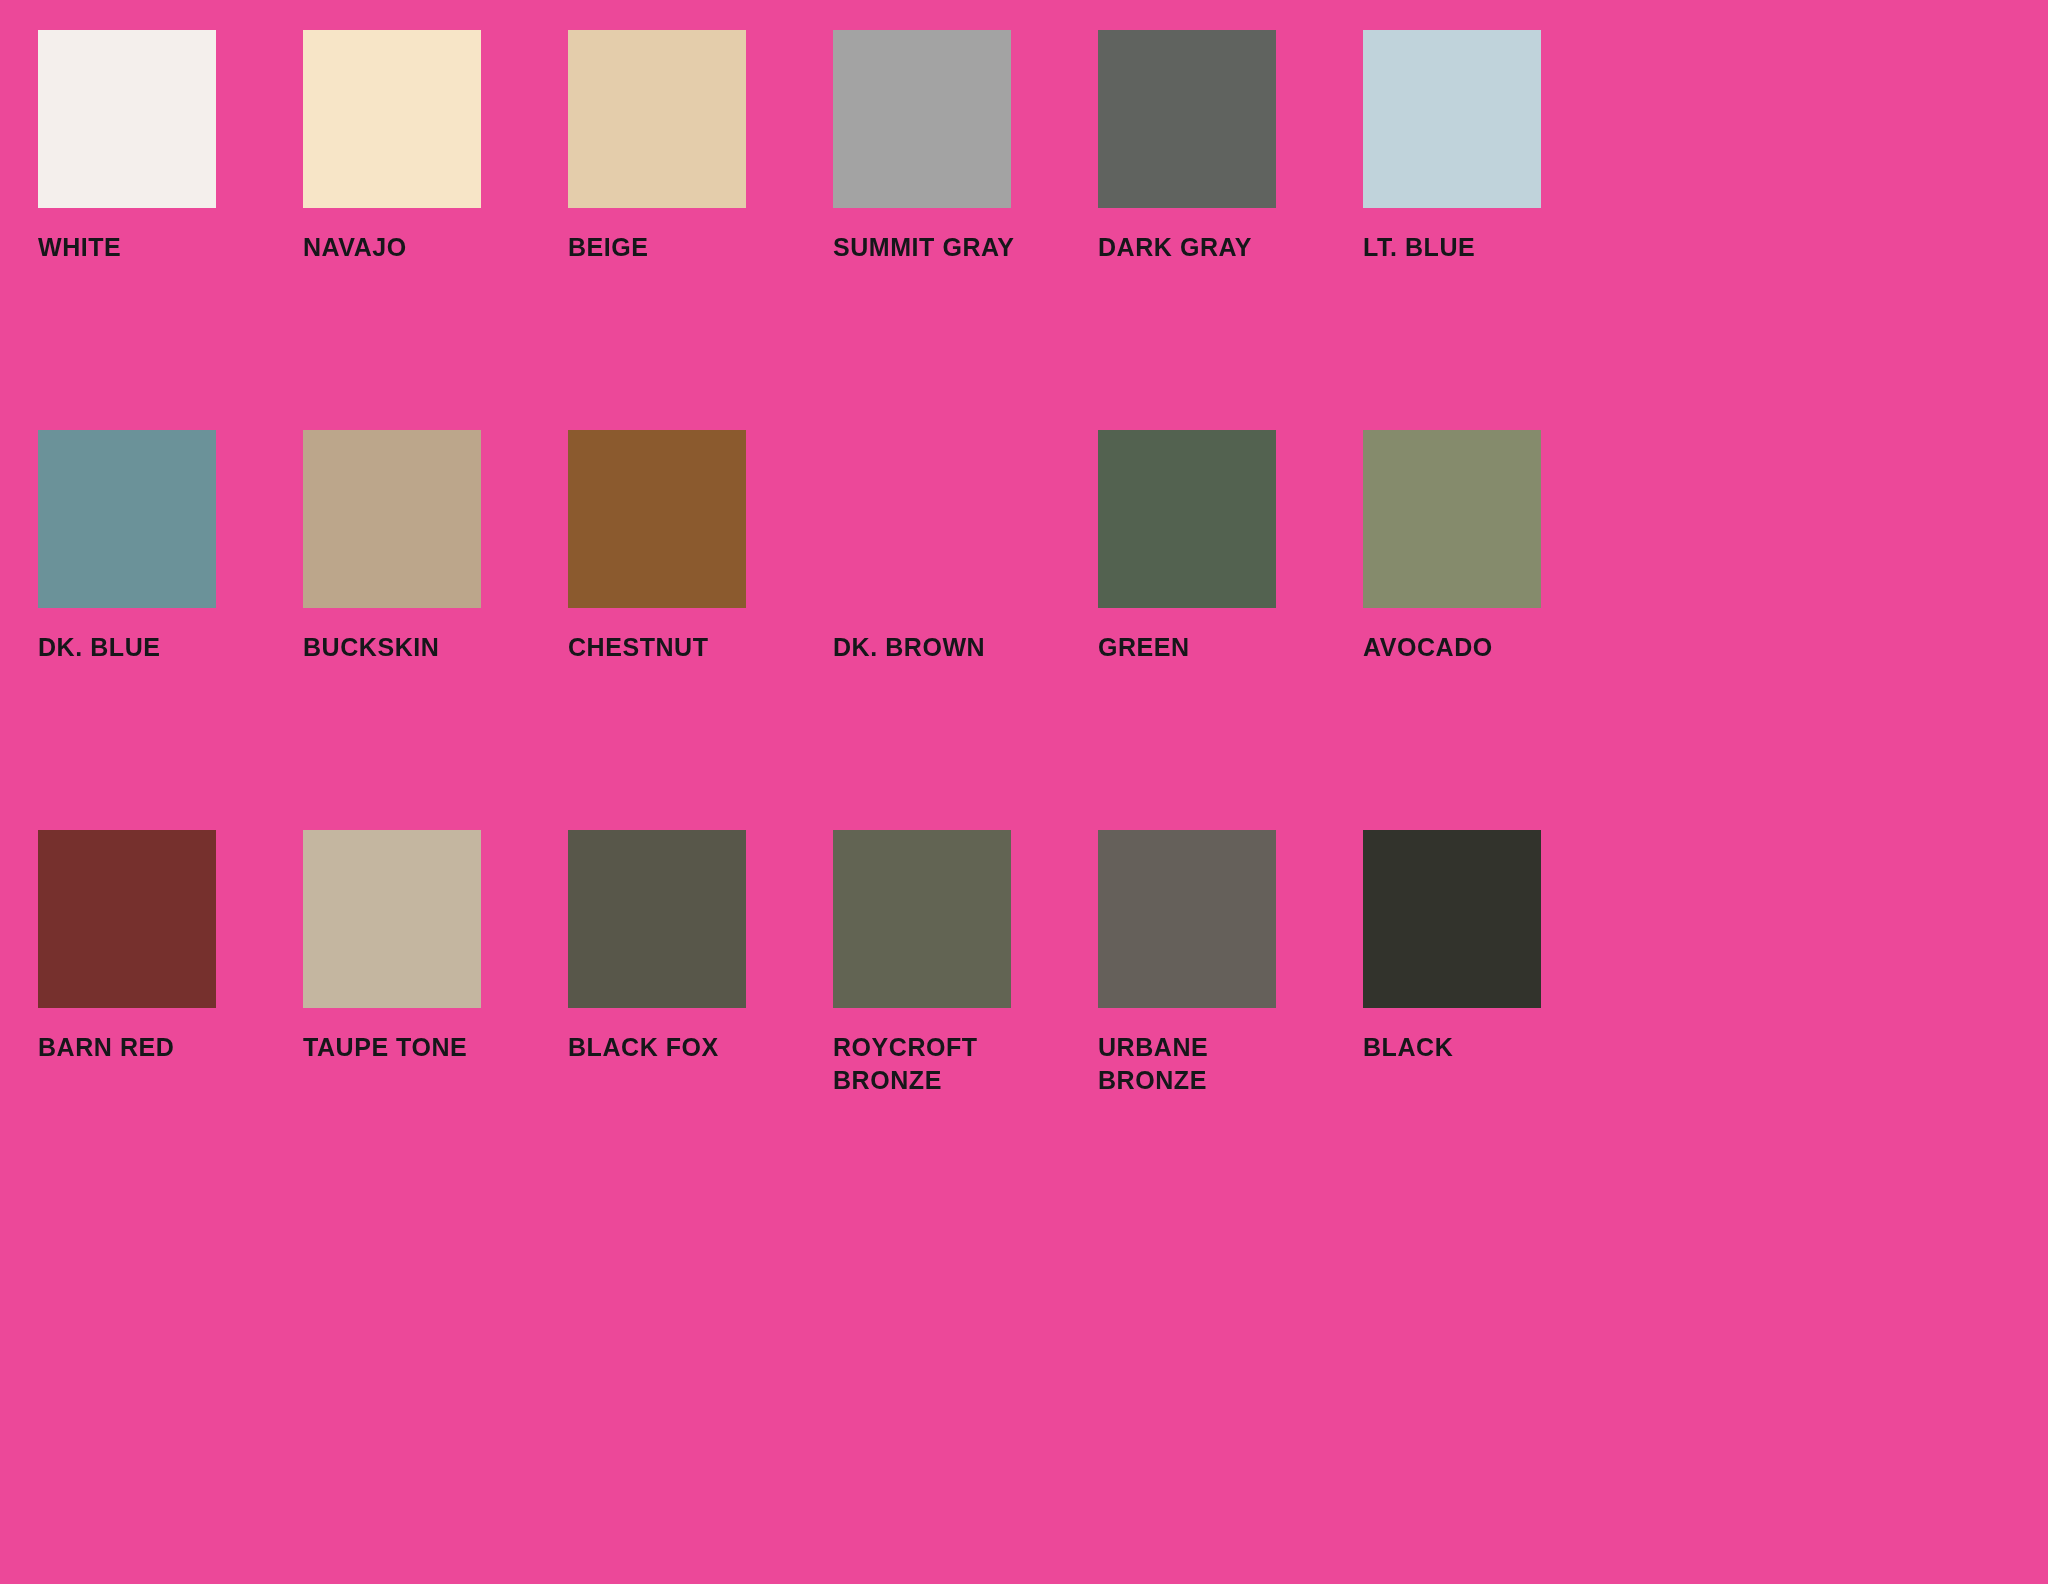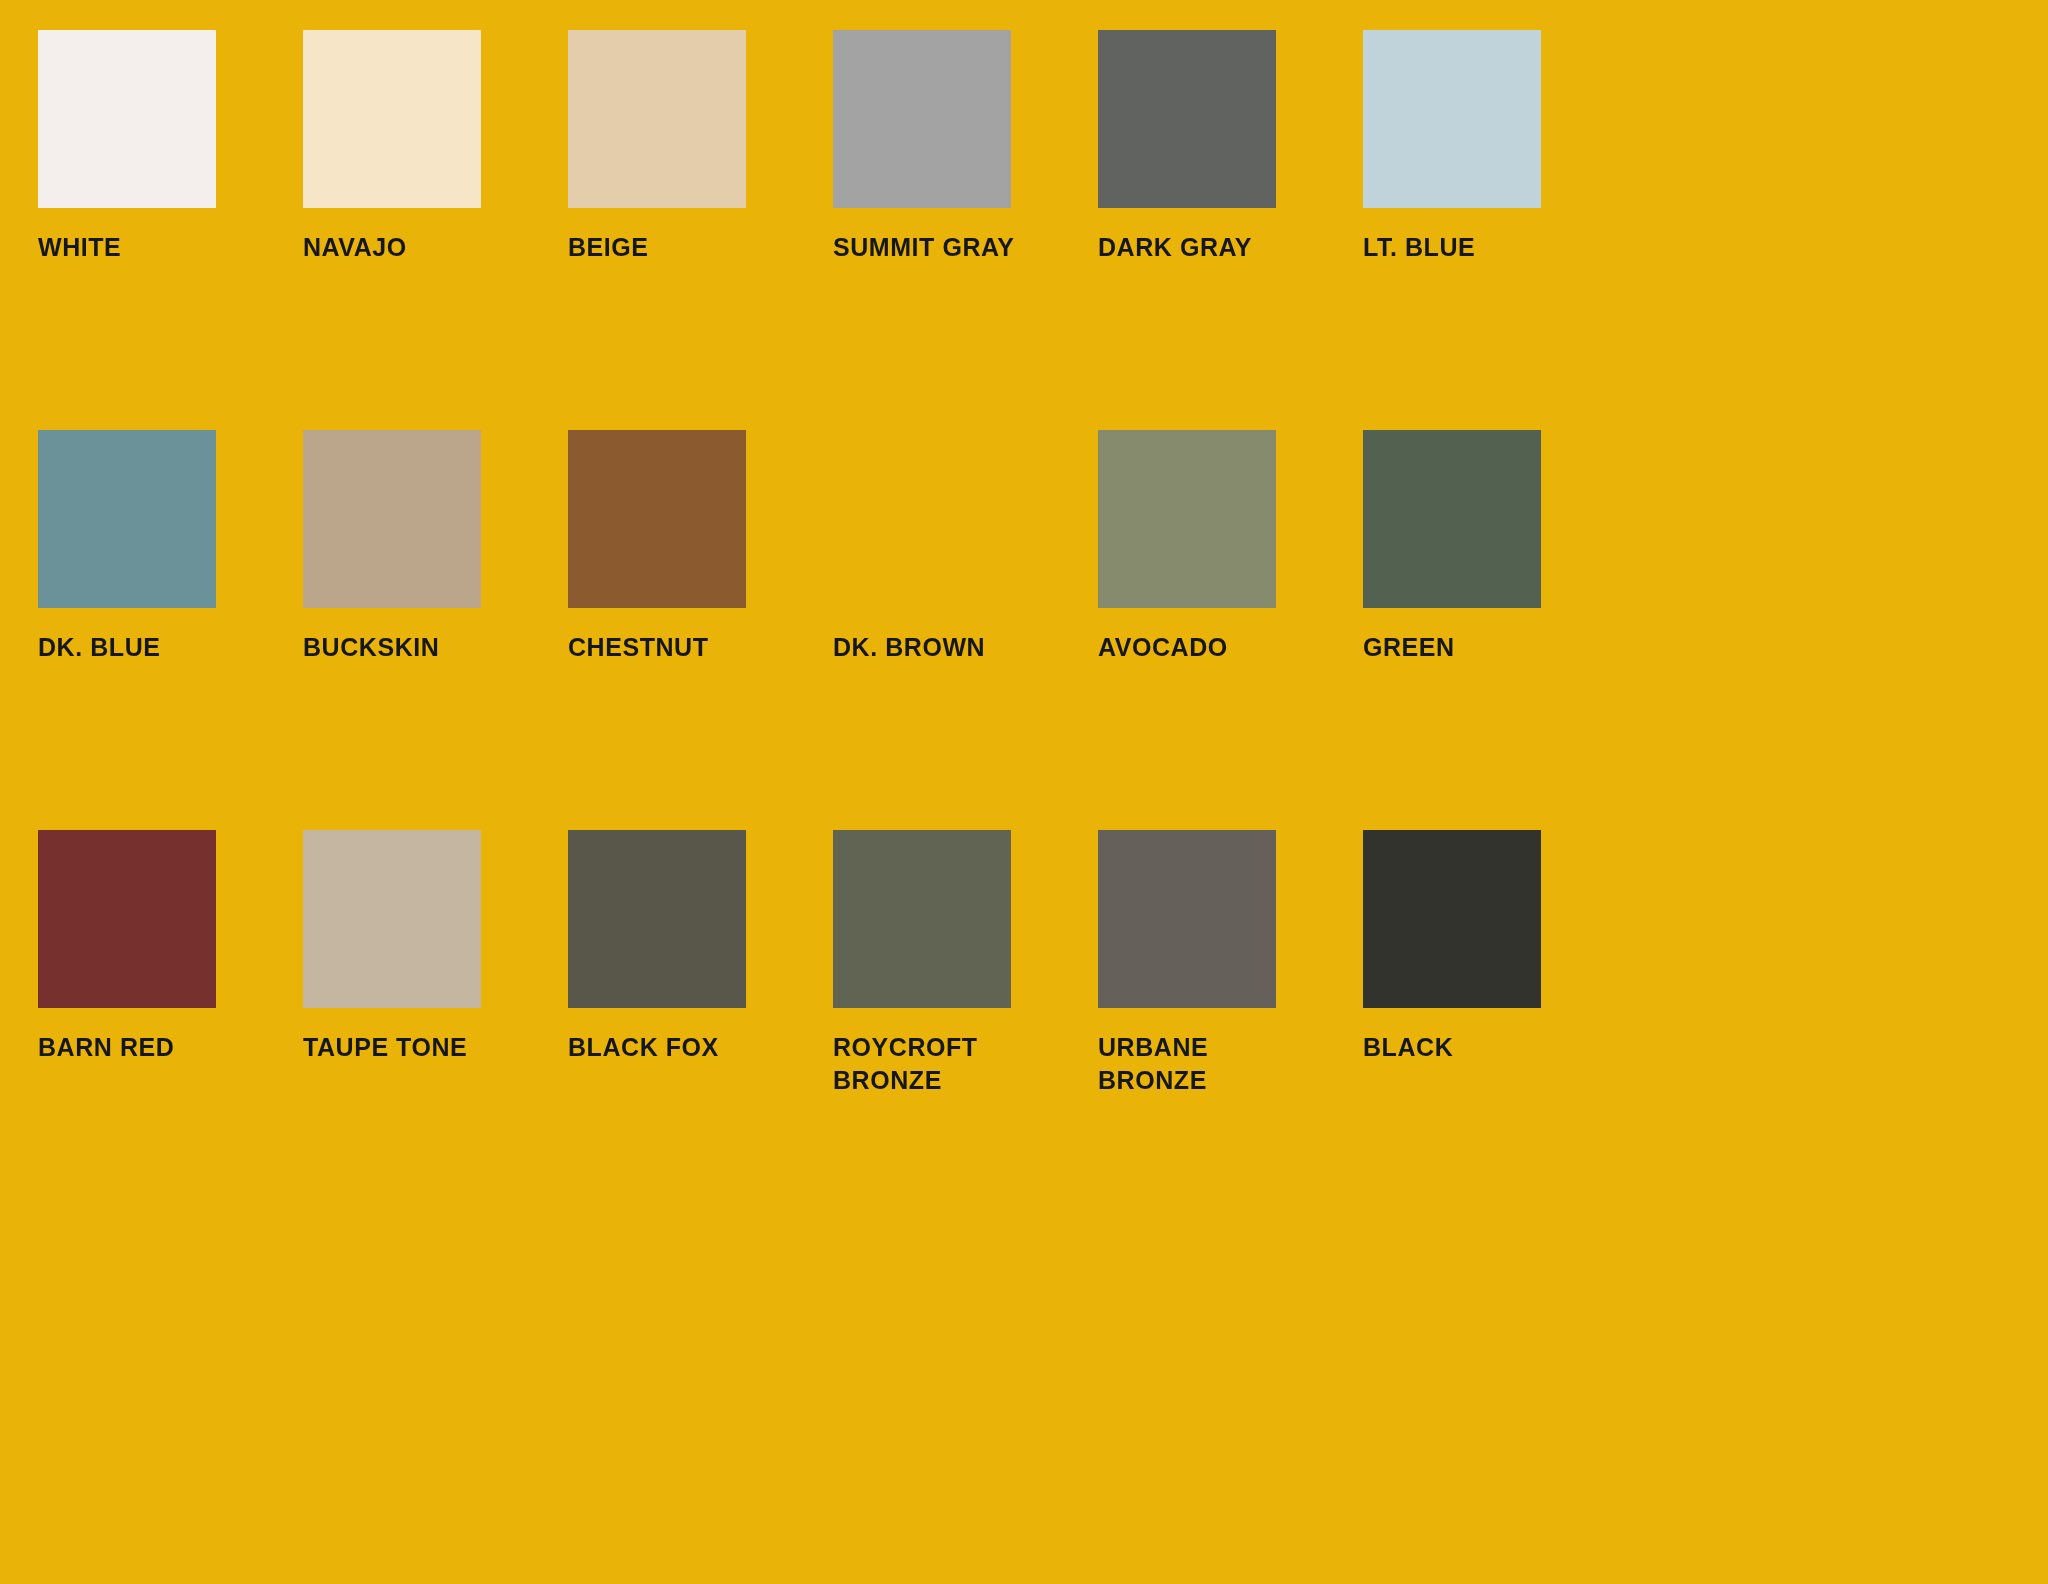--- a/index.html
+++ b/index.html
@@ -11,21 +11,21 @@
     height: 1584px;
     background: #F5F6F5;
     font-family: "Liberation Sans", sans-serif;
     overflow: hidden;
   }
 
   #palette-board {
     position: relative;
     width: 2048px;
     height: 1584px;
-    background: #eab308;
+    background: #ec4899;
     box-sizing: border-box;
     padding: 30px 0 0 0;
   }
 
   .swatch-grid {
     display: grid;
     grid-template-columns: repeat(6, 265px);
     grid-auto-rows: 400px;
     column-gap: 0px;
     row-gap: 0px;
@@ -100,26 +100,26 @@
       </div>
       <div class="swatch-cell">
         <div class="swatch-chip" title="CHESTNUT" style="background: rgb(139, 90, 46);"></div>
         <div class="swatch-label">CHESTNUT</div>
       </div>
       <div class="swatch-cell">
         <div class="swatch-chip" title="DK. BROWN"></div>
         <div class="swatch-label">DK. BROWN</div>
       </div>
       <div class="swatch-cell">
+        <div class="swatch-chip" title="GREEN" style="background: rgb(83, 98, 80);"></div>
+        <div class="swatch-label">GREEN</div>
+      </div>
+      <div class="swatch-cell">
         <div class="swatch-chip" title="AVOCADO" style="background: rgb(133, 139, 108);"></div>
         <div class="swatch-label">AVOCADO</div>
-      </div>
-      <div class="swatch-cell">
-        <div class="swatch-chip" title="GREEN" style="background: rgb(83, 98, 80);"></div>
-        <div class="swatch-label">GREEN</div>
       </div>
       <div class="swatch-cell">
         <div class="swatch-chip" title="BARN RED" style="background: rgb(118, 48, 45);"></div>
         <div class="swatch-label">BARN RED</div>
       </div>
       <div class="swatch-cell">
         <div class="swatch-chip" title="TAUPE TONE" style="background: rgb(196, 182, 160);"></div>
         <div class="swatch-label">TAUPE TONE</div>
       </div>
       <div class="swatch-cell">

